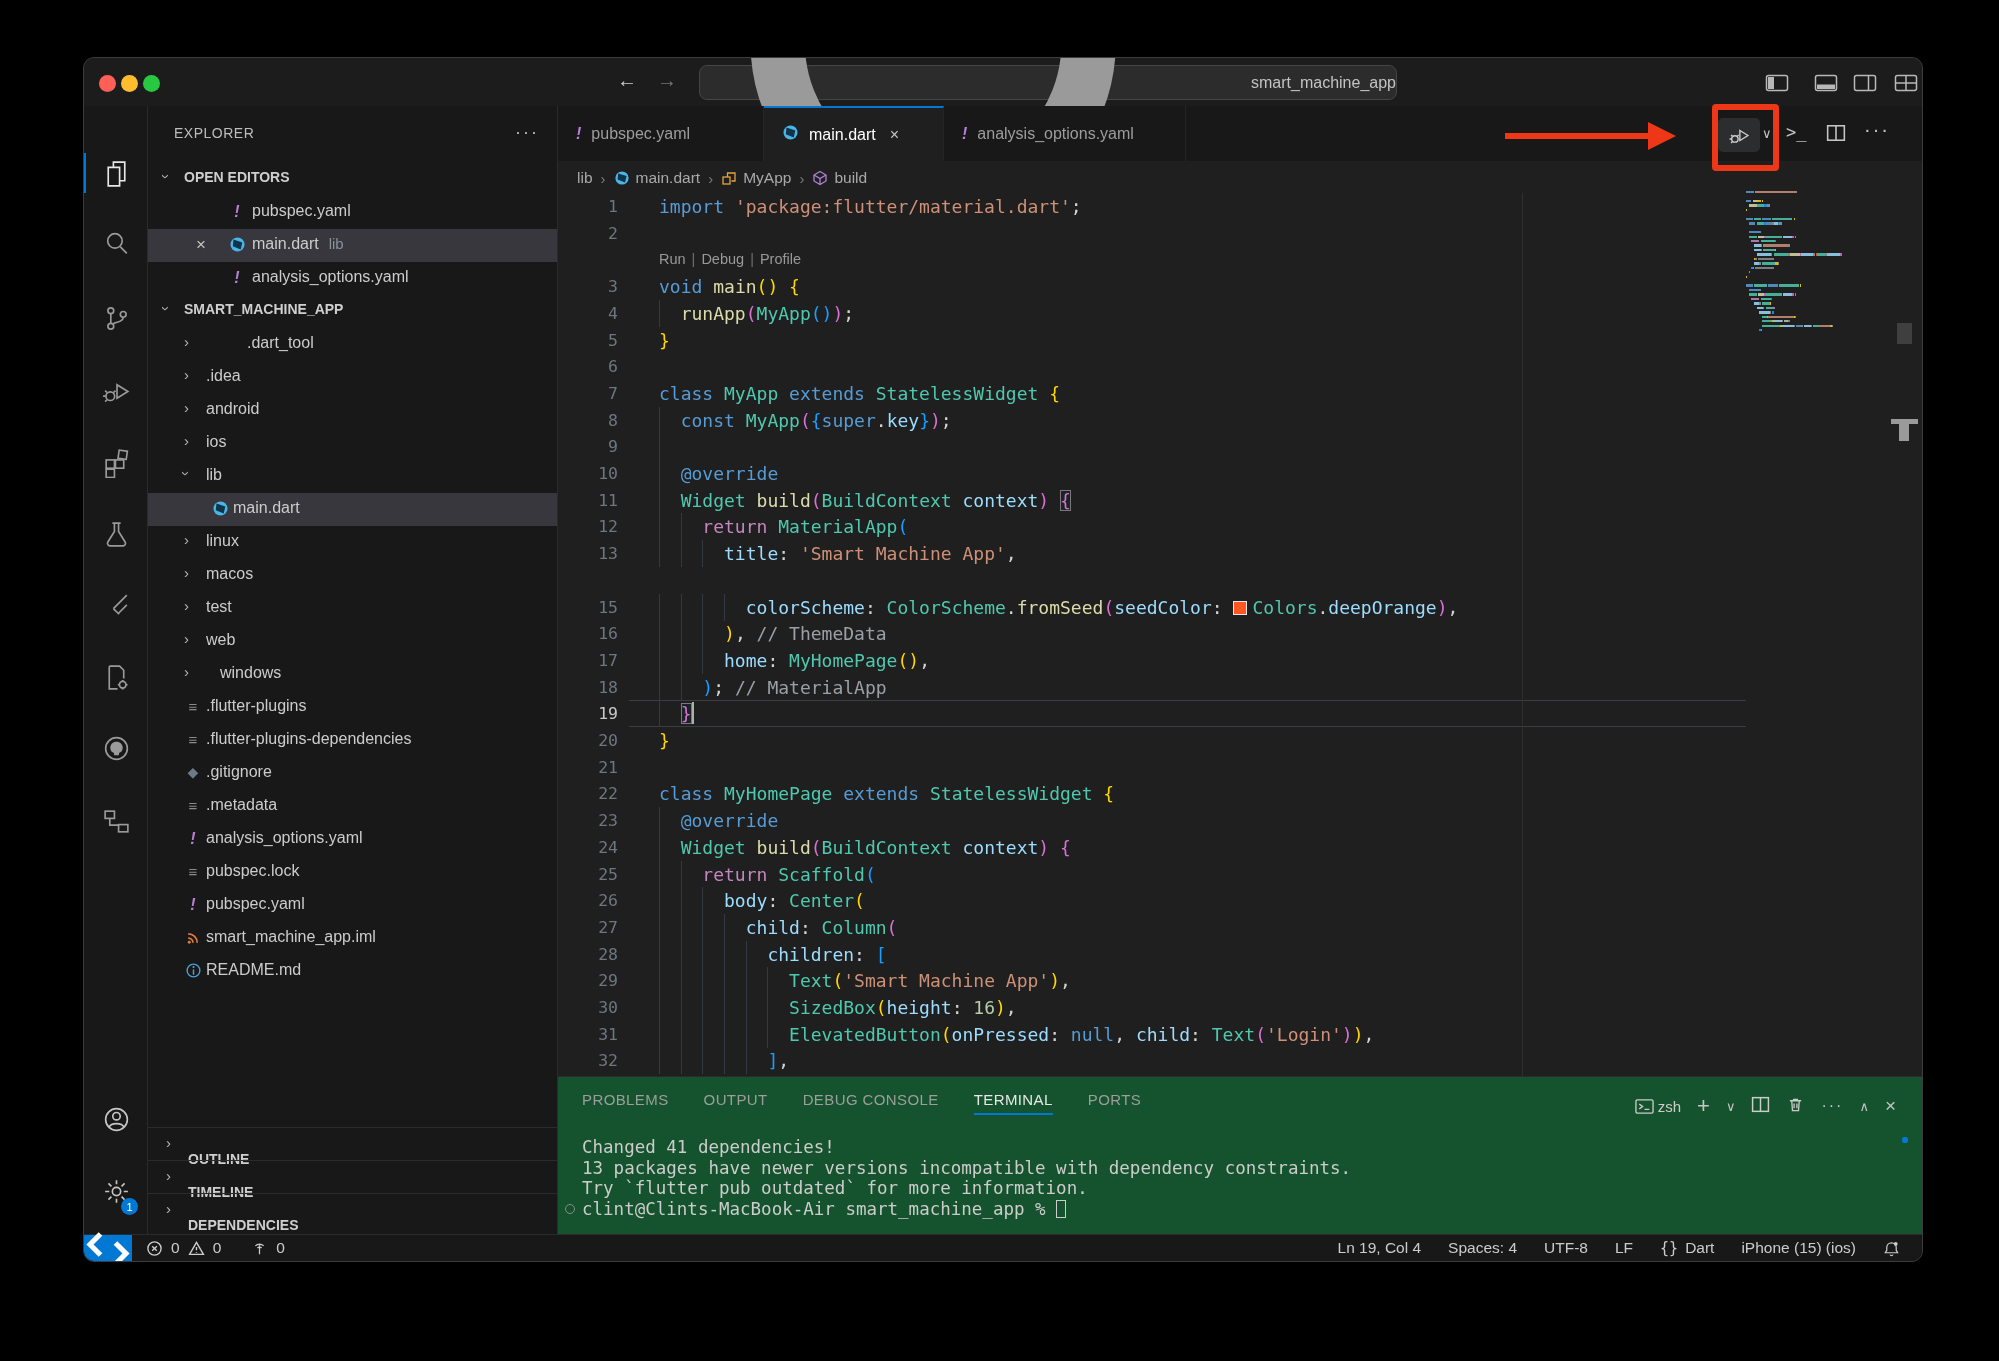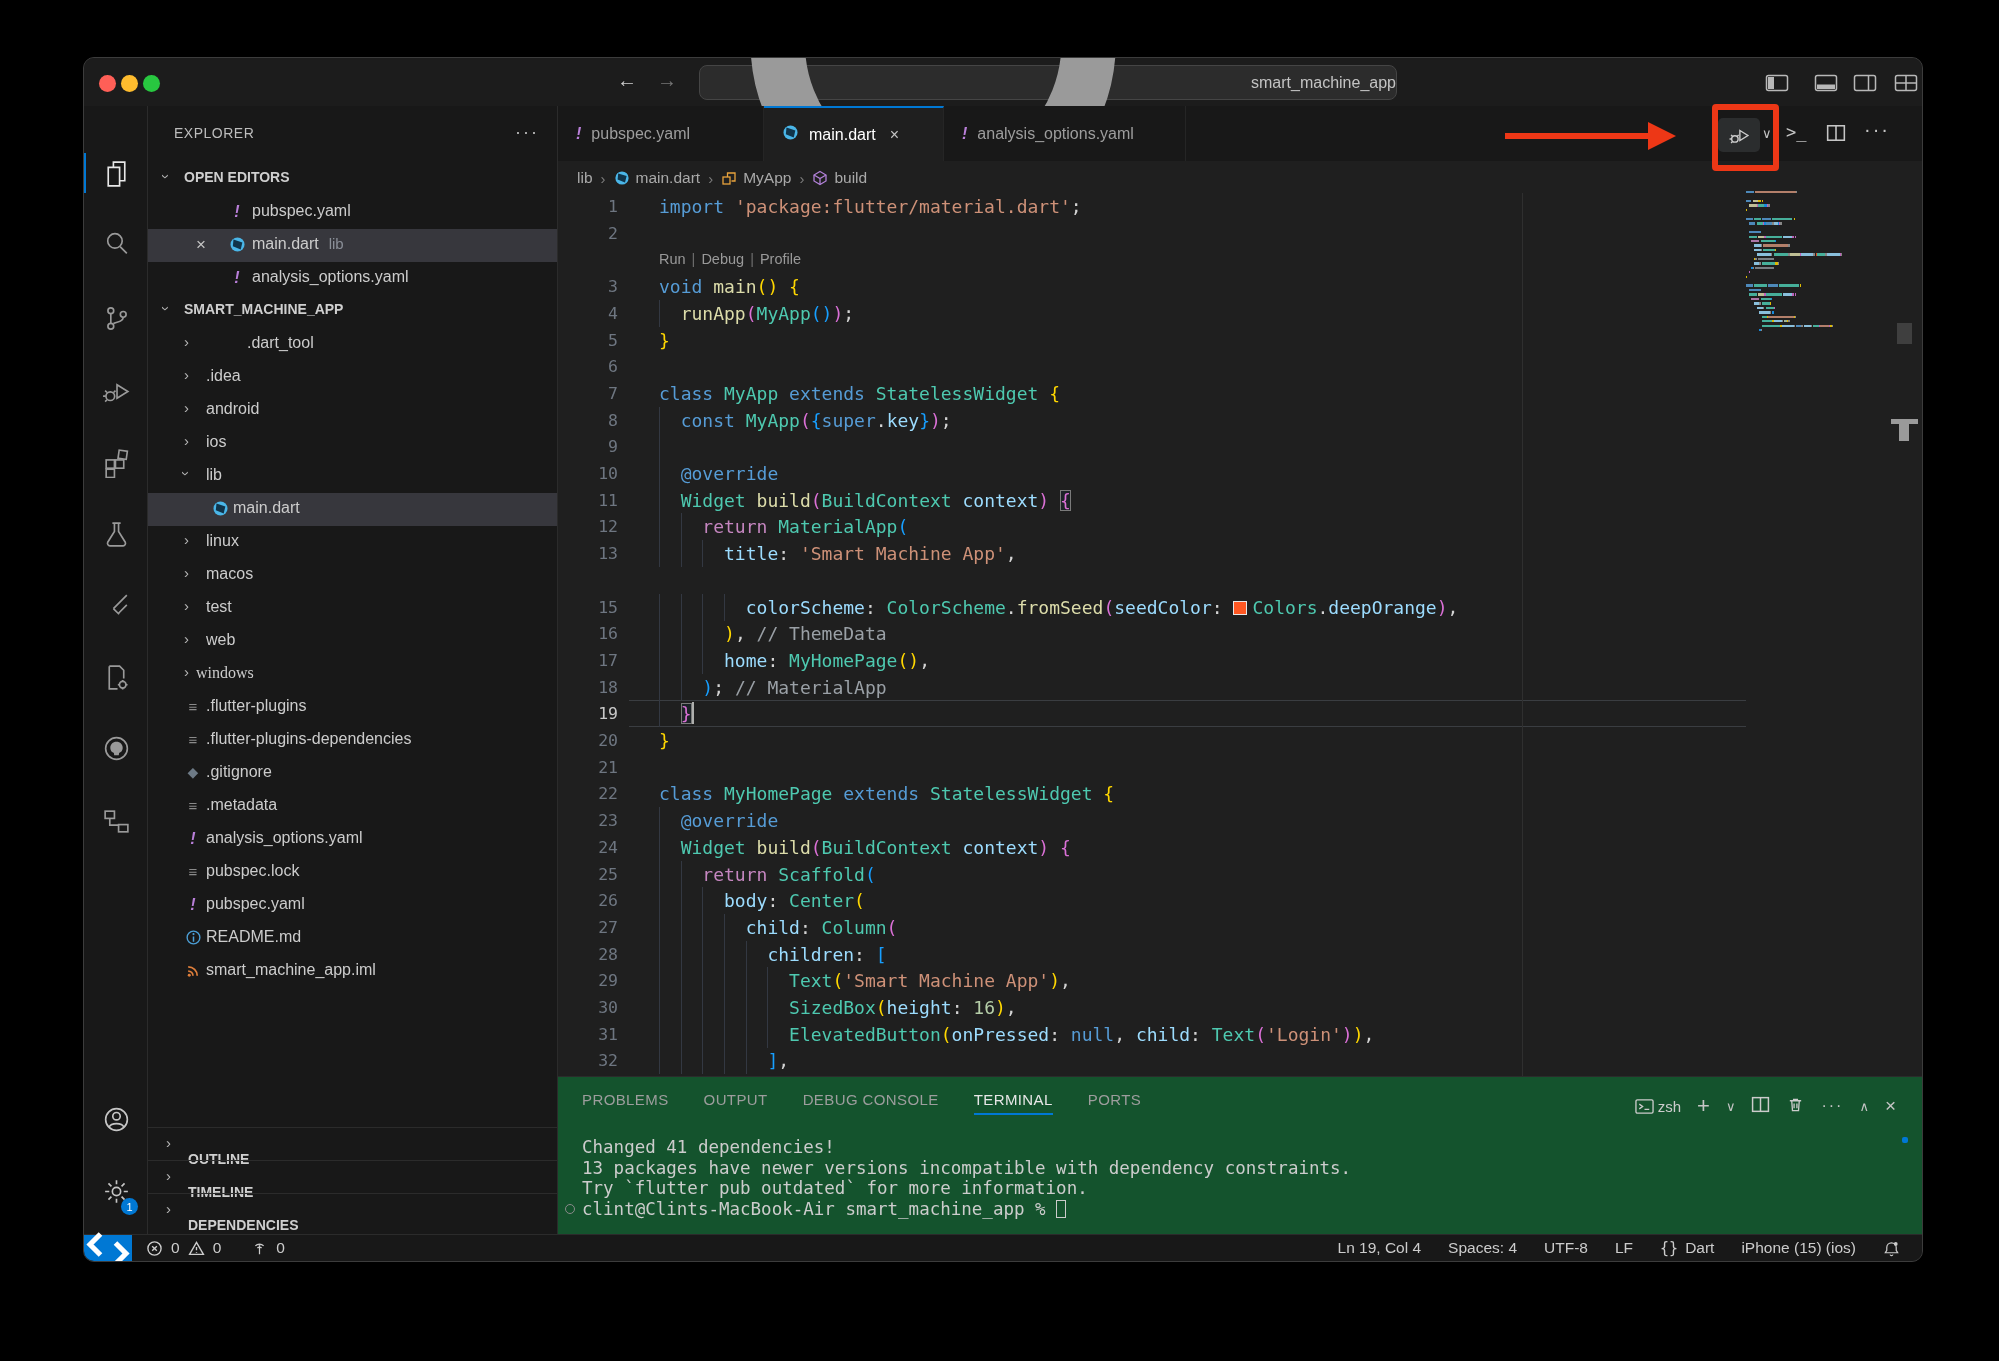--- a/index.html
+++ b/index.html
@@ -322,21 +322,21 @@
           <div class="trow">
             <span class="chev" style="left: 36px;">›</span>
             <span class="lbl" style="left: 58px;">test</span>
           </div>
           <div class="trow">
             <span class="chev" style="left: 36px;">›</span>
             <span class="lbl" style="left: 58px;">web</span>
           </div>
           <div class="trow">
             <span class="chev" style="left: 36px;">›</span>
-            <span class="lbl" style="left: 48px; font-family: Liberation Serif, serif;">windows</span>
+            <span class="lbl" style="left: 72px;">windows</span>
           </div>
           <div class="trow">
             <span class="fic linesglyph" style="left: 36px;">≡</span>
             <span class="lbl" style="left: 58px;">.flutter-plugins</span>
           </div>
           <div class="trow">
             <span class="fic linesglyph" style="left: 36px;">≡</span>
             <span class="lbl" style="left: 58px;">.flutter-plugins-dependencies</span>
           </div>
           <div class="trow">
@@ -351,35 +351,35 @@
             <span class="fic warnglyph" style="left: 36px;">!</span>
             <span class="lbl" style="left: 58px;">analysis_options.yaml</span>
           </div>
           <div class="trow">
             <span class="fic linesglyph" style="left: 36px;">≡</span>
             <span class="lbl" style="left: 58px;">pubspec.lock</span>
           </div>
           <div class="trow">
             <span class="fic warnglyph" style="left: 36px;">!</span>
             <span class="lbl" style="left: 58px;">pubspec.yaml</span>
+          </div>
+          <div class="trow">
+            <span class="fic" style="left: 36px;"><svg viewBox="0 0 16 16" fill="none" stroke="#e07f3b" stroke-width="1.6">
+                <circle cx="4" cy="12.5" r="1.4" fill="#e07f3b" stroke="none"></circle>
+                <path d="M3 8.5a4.5 4.5 0 0 1 4.5 4.5M3 4.5A8.5 8.5 0 0 1 11.5 13"></path>
+              </svg></span>
+            <span class="lbl" style="left: 58px;">smart_machine_app.iml</span>
           </div>
           <div class="trow">
             <span class="fic" style="left: 36px;"><svg viewBox="0 0 16 16">
                 <circle cx="8" cy="8" r="6" fill="none" stroke="#4c9fd6" stroke-width="1.3"></circle>
                 <circle cx="8" cy="4.8" r="1" fill="#4c9fd6"></circle>
                 <path d="M8 7v5" stroke="#4c9fd6" stroke-width="1.4"></path>
               </svg></span>
             <span class="lbl" style="left: 58px;">README.md</span>
-          </div>
-          <div class="trow">
-            <span class="fic" style="left: 36px;"><svg viewBox="0 0 16 16" fill="none" stroke="#e07f3b" stroke-width="1.6">
-                <circle cx="4" cy="12.5" r="1.4" fill="#e07f3b" stroke="none"></circle>
-                <path d="M3 8.5a4.5 4.5 0 0 1 4.5 4.5M3 4.5A8.5 8.5 0 0 1 11.5 13"></path>
-              </svg></span>
-            <span class="lbl" style="left: 58px;">smart_machine_app.iml</span>
           </div>
         </div>
       <div id="botsecs">
           <div class="botsec" style="top: 1021px;">
             <span class="chev">›</span>
             <span class="lbl">OUTLINE</span>
           </div>
           <div class="botsec" style="top: 1054px;">
             <span class="chev">›</span>
             <span class="lbl">TIMELINE</span>

